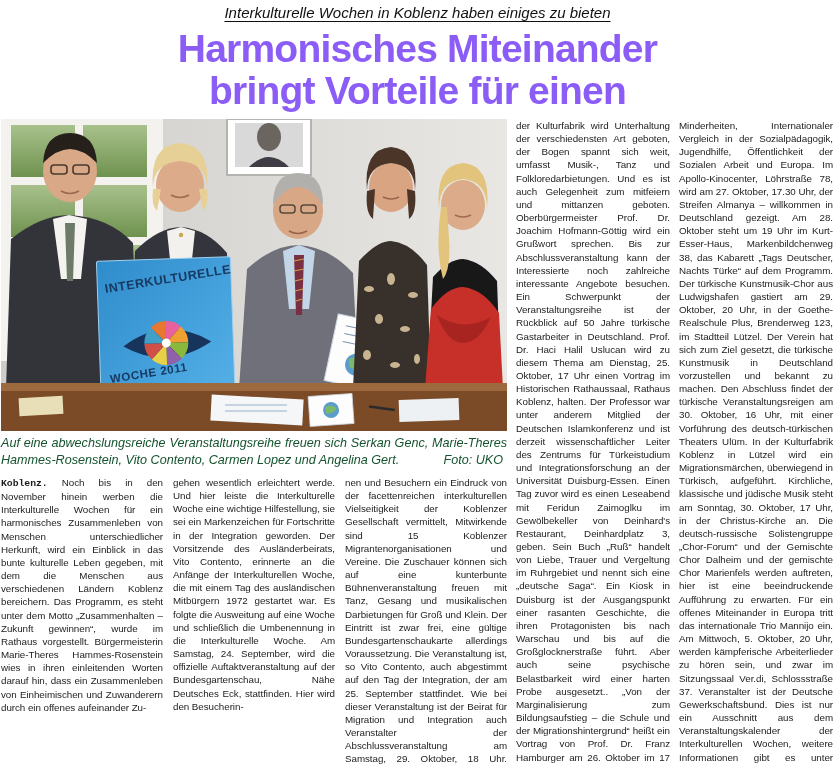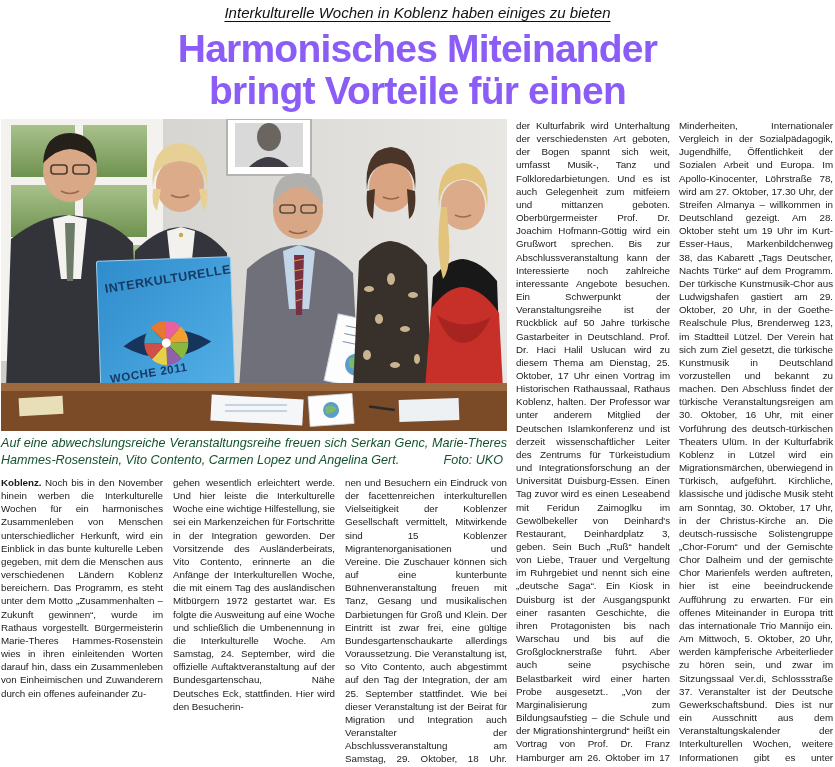--- a/index.html
+++ b/index.html
@@ -66,21 +66,21 @@
     flex:1;
     margin:0;
     text-align:justify;
     font-size:9.8px;
     line-height:13.15px;
     letter-spacing:-0.05px;
     color:#1c1c1c;
     hyphens:auto;
     -webkit-hyphens:auto;
   }
-  .lead { font-weight:bold; }
+  .lead { font-weight:bold;font-family:Liberation Mono, monospace; }
   .sig { font-style:italic; }
   svg text { font-family:"Liberation Sans", sans-serif; }
 </style>
 </head>
 <body>
 
 <div class="page">
 
   <div class="kicker">
     <span class="kicker-text">Interkulturelle Wochen in Koblenz haben einiges zu bieten</span>

